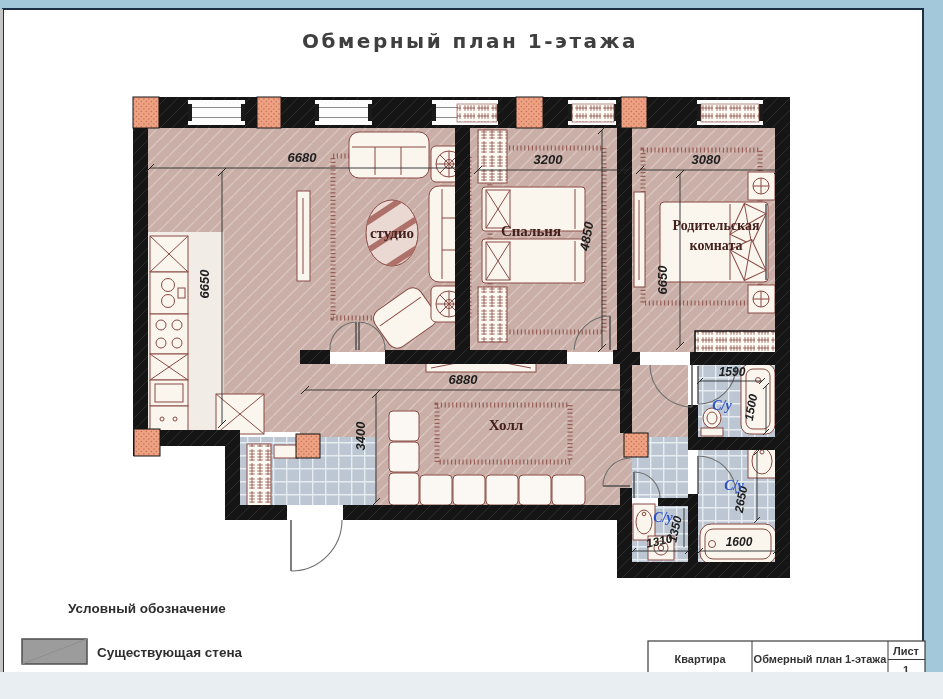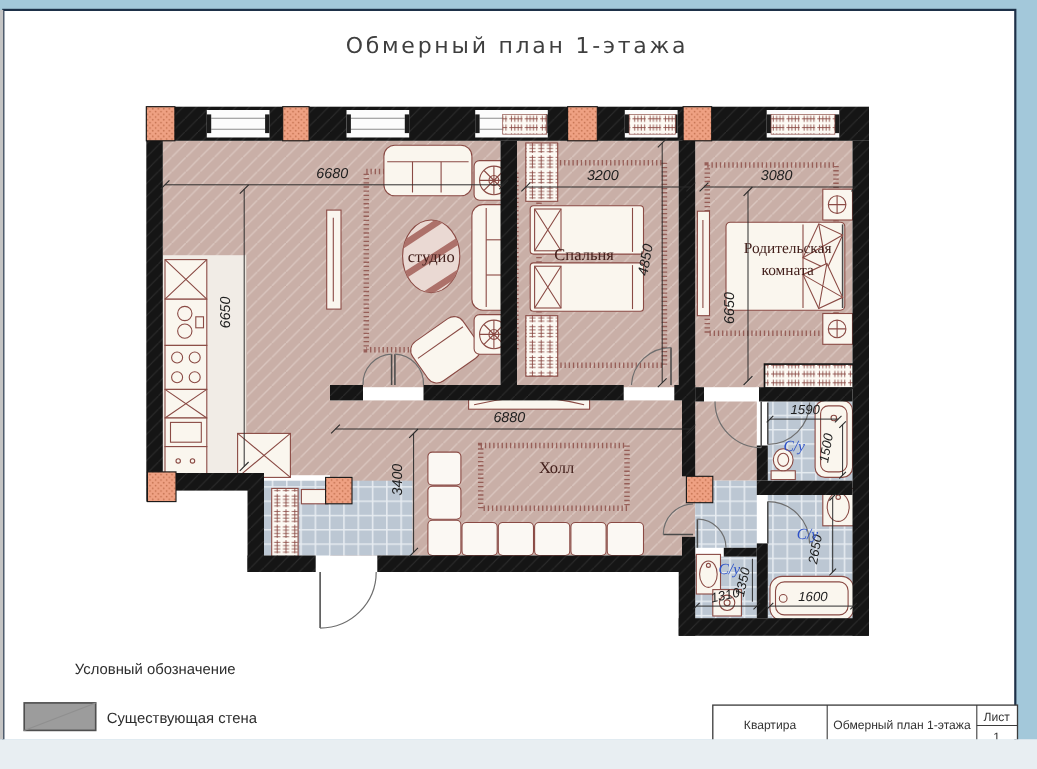--- a/index.html
+++ b/index.html
@@ -1,16 +1,16 @@
 <!DOCTYPE html>
 <html><head>
 <meta charset="utf-8">
 <style>
   html,body{margin:0;padding:0;background:#e8eef2;}
-  #stage{position:relative;width:943px;height:672px;overflow:hidden;}
+  #stage{position:relative;width:943px;height:672px;overflow:hidden;font-weight:bold;}
   svg{display:block;}
   .ttl{font-family:"DejaVu Sans",sans-serif;font-size:20px;fill:#3f3f3f;letter-spacing:2.5px;}
   .dim{font-family:"Liberation Sans",sans-serif;font-style:italic;font-size:13px;fill:#202020;}
   .dimS{font-family:"Liberation Sans",sans-serif;font-style:italic;font-size:12px;fill:#202020;}
   .rm{font-family:"Liberation Serif",serif;font-size:15px;fill:#43201c;}
   .rm2{font-family:"Liberation Serif",serif;font-size:14px;fill:#43201c;}
   .su{font-family:"Liberation Serif",serif;font-style:italic;font-size:14px;fill:#2b50c8;}
   .lg{font-family:"Liberation Sans",sans-serif;font-size:13.5px;fill:#2e2e2e;}
   .tb{font-family:"Liberation Sans",sans-serif;font-size:11px;fill:#333;}
   .w{fill:url(#wallHatch);}

